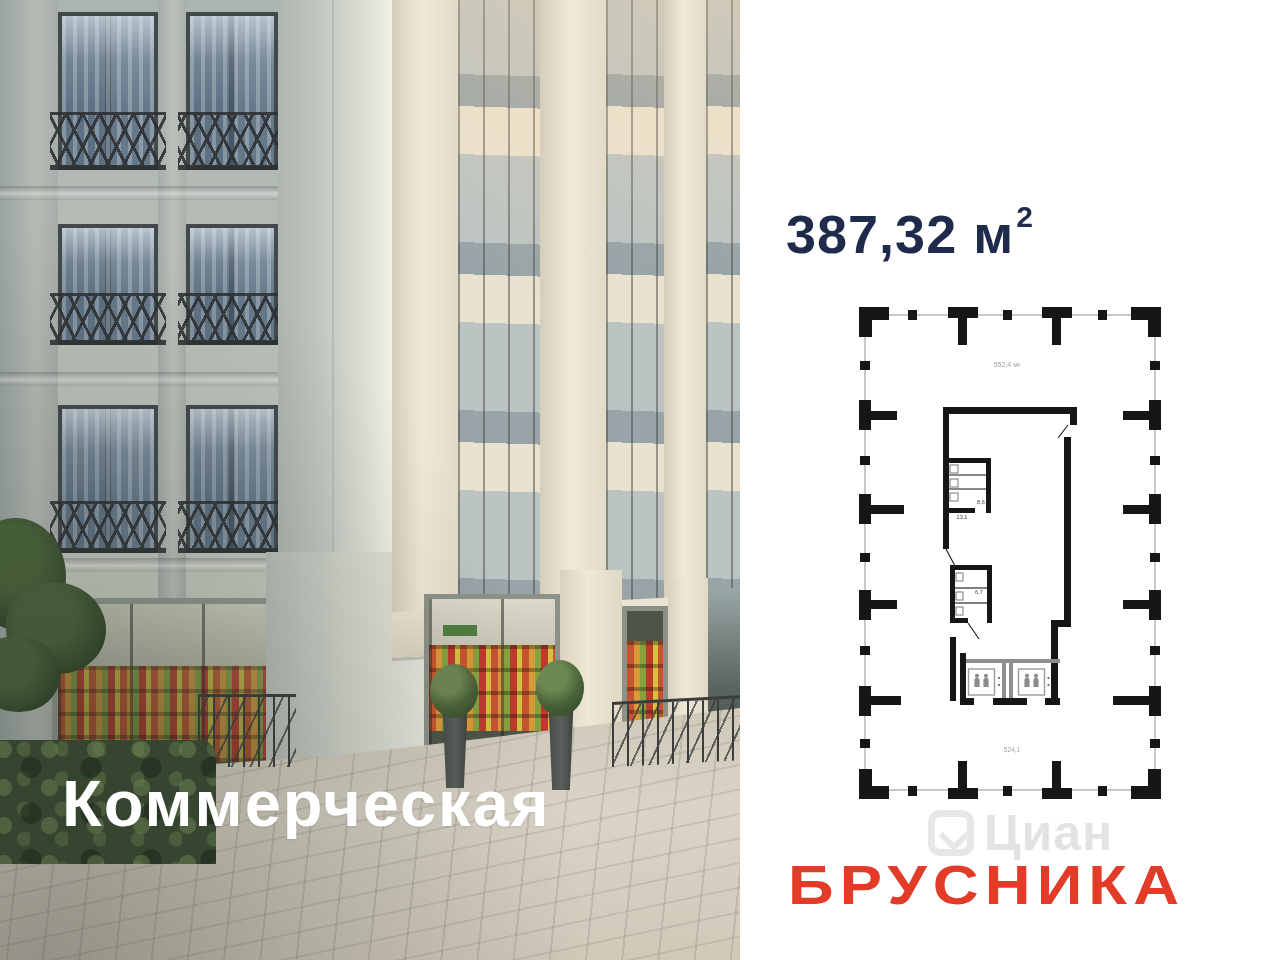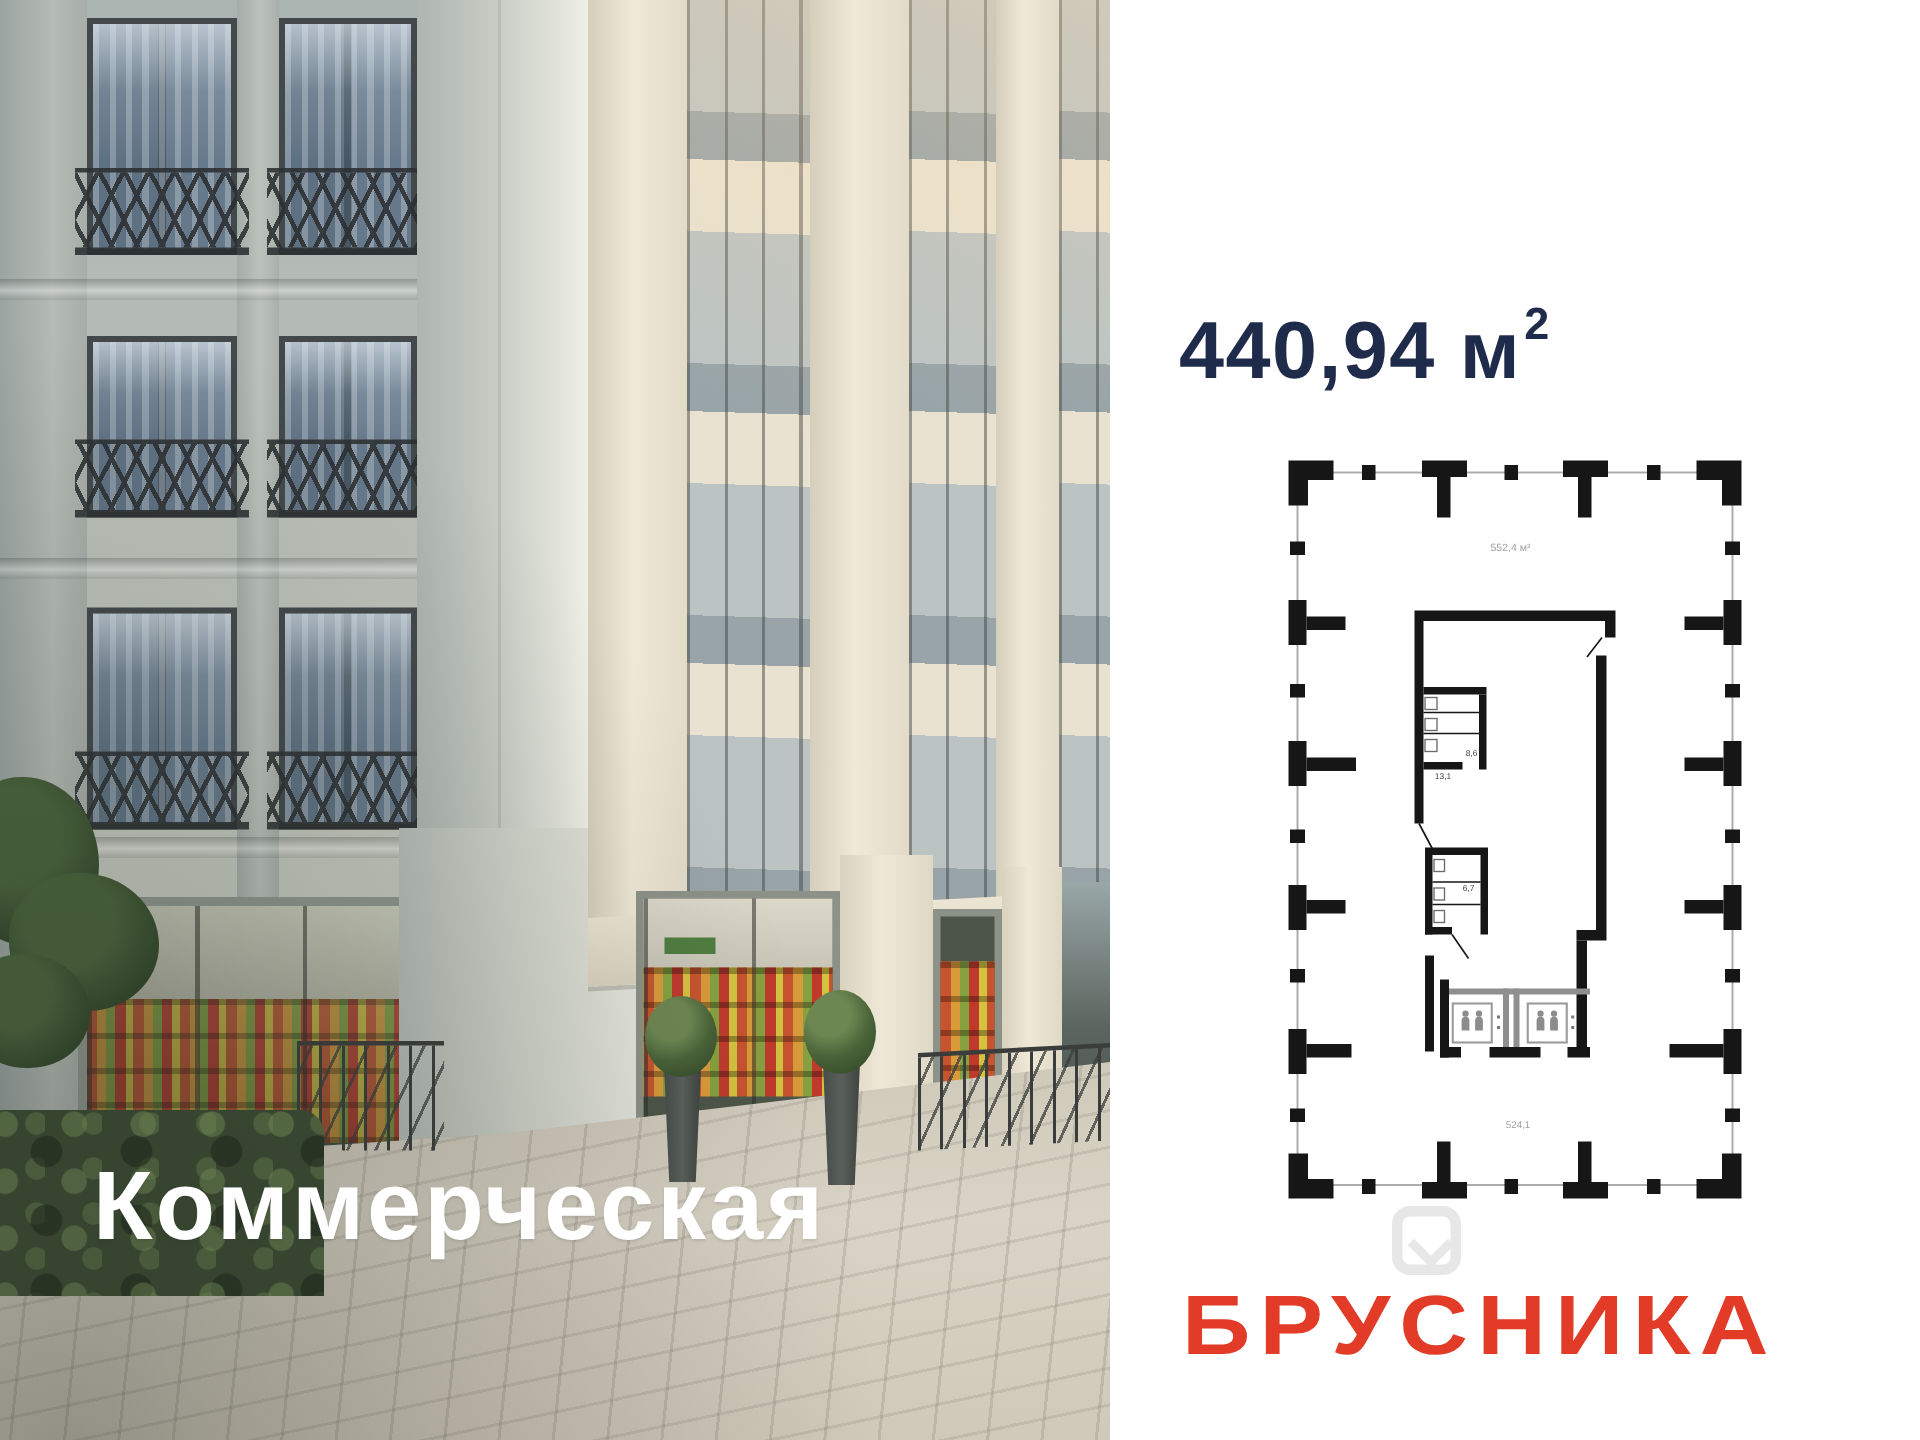--- a/index.html
+++ b/index.html
@@ -197,21 +197,21 @@
     <div class="leaf" style="left:6px;top:582px;width:100px;height:92px;"></div>
     <div class="leaf" style="left:-24px;top:636px;width:84px;height:76px;"></div>
 
     <div class="shade"></div>
 
     <div class="headline">
       <div>Коммерческая</div>
     </div>
   </div>
 
-  <div class="area-title"><span>440,94</span>&nbsp;<span>м</span><sup>2</sup></div>
+  <div class="area-title"><span>387,32</span>&nbsp;<span>м</span><sup>2</sup></div>
 
   <svg class="floorplan" viewBox="0 0 310 500">
     <defs>
       <g id="pl-person" fill="#8c8c8c">
         <circle cx="0" cy="-5.2" r="2.1"></circle>
         <path d="M-2.6,6 L-2.6,-0.6 A2.6,2.6 0 0 1 2.6,-0.6 L2.6,6 Z"></path>
       </g>
     </defs>
 
     <rect x="10" y="12" width="290" height="475" fill="none" stroke="#ababab" stroke-width="1.3"></rect>
@@ -325,17 +325,18 @@
 
     <text class="plan-label" x="152" y="64" font-size="7" fill="#a0a0a0" text-anchor="middle">552,4 м²</text>
     <text class="plan-label" x="126" y="201" font-size="5.6" fill="#3c3c3c" text-anchor="middle">8,6</text>
     <text class="plan-label" x="107" y="216" font-size="5.6" fill="#3c3c3c" text-anchor="middle">13,1</text>
     <text class="plan-label" x="124" y="291" font-size="5.6" fill="#3c3c3c" text-anchor="middle">6,7</text>
     <text class="plan-label" x="157" y="449" font-size="6.5" fill="#a0a0a0" text-anchor="middle">524,1</text>
   </svg>
 
   <div class="watermark">
     <span class="wm-glyph"></span>
+    <span>Циан</span>
   </div>
 
   <div class="brand">БРУСНИКА</div>
 
 </div>
 
 </body></html>

